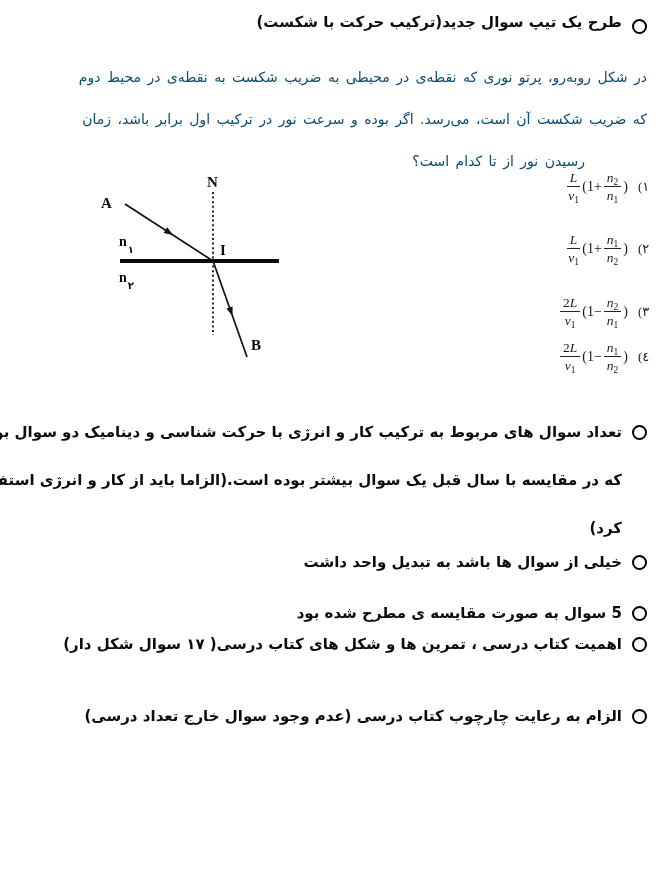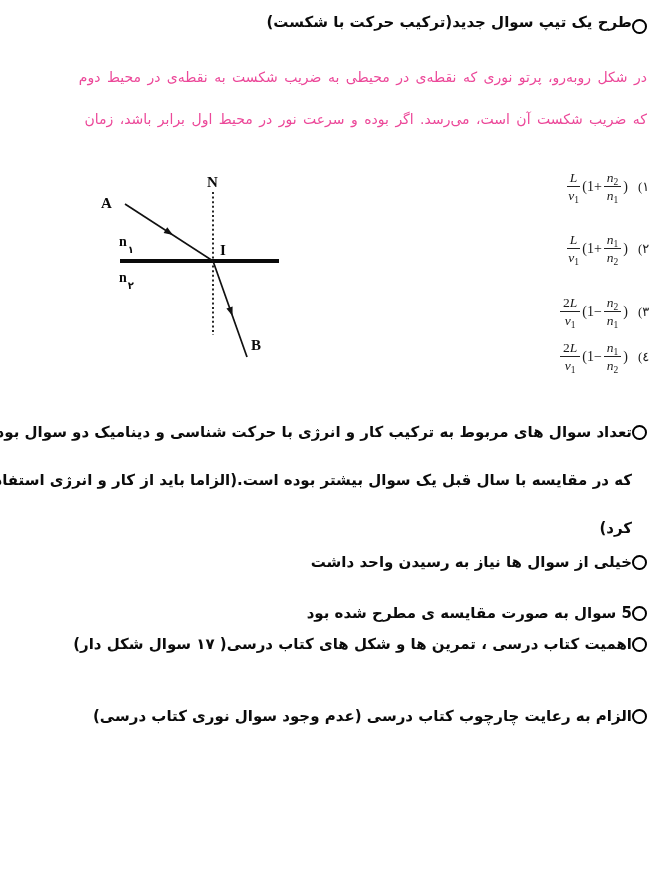--- a/index.html
+++ b/index.html
@@ -6,33 +6,33 @@
   body{
     width:665px;height:882px;position:relative;background:#ffffff;overflow:hidden;
     font-family:"DejaVu Sans", sans-serif;color:#111;
   }
   
   .obullet{
     display:inline-block;flex:none;width:11px;height:11px;
     border:2.6px solid #000;border-radius:50%;background:#fff;
   }
   .bullet-item{
-    position:absolute;right:18px;display:flex;direction:rtl;
+    position:absolute;right:18px;display:flex;direction:rtl;gap:10px;
     font-weight:bold;font-size:15px;color:#0c0c0c;align-items:flex-start;
   }
   .bullet-item .btext{white-space:nowrap;}
   .bullet-item .bline{white-space:nowrap;line-height:26px;}
   .bullet-item.multiline .bline{line-height:48px;}
   .bullet-item .obullet{margin-top:6px;}
   .bullet-item.multiline .obullet{margin-top:17px;}
 
   
   .question{
     position:absolute;top:56px;right:18px;left:40px;direction:rtl;text-align:right;
-    font-size:14px;font-weight:400;color:#ec4899;word-spacing:2px;
+    font-size:14px;font-weight:400;color:#0c4a6e;word-spacing:2px;
   }
   .q-line{white-space:nowrap;line-height:42px;height:42px;}
   .q-line.indent{margin-left:0;margin-right:62px;}
 
   
   .figure{position:absolute;left:95px;top:172px;width:215px;height:200px;}
   .figure text{font-family:"Liberation Serif", serif;font-weight:bold;fill:#0a0a0a;}
   .fig-sub{font-size:10px;font-family:"DejaVu Sans", sans-serif;}
 
   
@@ -53,21 +53,22 @@
 </head>
 <body>
 
 <div class="bullet-item" style="top:13px">
   <span class="obullet"></span>
   <span class="btext">طرح یک تیپ سوال جدید(ترکیب حرکت با شکست)</span>
 </div>
 
 <div class="question">
   <div class="q-line">در شکل روبه‌رو، پرتو نوری که نقطه‌ی  در محیطی به ضریب شکست  به نقطه‌ی  در محیط دوم</div>
-  <div class="q-line">که ضریب شکست آن است، می‌رسد. اگر بوده و سرعت نور در محیط اول برابر باشد، زمان</div>
+  <div class="q-line">که ضریب شکست آن است، می‌رسد. اگر بوده و سرعت نور در ترکیب اول برابر باشد، زمان</div>
+  <div class="q-line indent">رسیدن نور از تا کدام است؟</div>
 </div>
 
 <svg class="figure" viewBox="0 0 215 200">
 
   <line x1="118" y1="20" x2="118" y2="163" stroke="#111" stroke-width="1.8" stroke-dasharray="2 2.6"></line>
 
   <line x1="25" y1="89" x2="184" y2="89" stroke="#0a0a0a" stroke-width="4"></line>
 
   <line x1="30" y1="32" x2="118" y2="89" stroke="#111" stroke-width="1.7"></line>
   <polygon points="0,0 -9,-3.3 -9,3.3" fill="#111" transform="translate(78,63) rotate(32.9)"></polygon>
@@ -152,36 +153,36 @@
   <span class="btext">
     <div class="bline">تعداد سوال های مربوط به ترکیب کار و انرژی  با حرکت شناسی و دینامیک دو سوال بود</div>
     <div class="bline">که در مقایسه با سال قبل یک سوال بیشتر بوده است.(الزاما باید از کار و انرژی استفاده</div>
     <div class="bline">کرد)</div>
   </span>
 </div>
 
 <div class="bullet-item" style="top:549px">
   <span class="obullet"></span>
   <span class="btext">
-    <div class="bline">خیلی از سوال ها نیاز به رسیدن واحد داشت</div>
+    <div class="bline">خیلی از سوال ها باشد به تبدیل واحد داشت</div>
   </span>
 </div>
 
 <div class="bullet-item" style="top:600px">
   <span class="obullet"></span>
   <span class="btext">
     <div class="bline">5 سوال به صورت مقایسه ی مطرح شده بود</div>
   </span>
 </div>
 
 <div class="bullet-item" style="top:631px">
   <span class="obullet"></span>
   <span class="btext">
     <div class="bline">اهمیت کتاب درسی ، تمرین ها و شکل های کتاب درسی( ۱۷ سوال شکل دار)</div>
   </span>
 </div>
 
 <div class="bullet-item" style="top:703px">
   <span class="obullet"></span>
   <span class="btext">
-    <div class="bline">الزام به رعایت چارچوب کتاب درسی (عدم وجود سوال نوری کتاب درسی)</div>
+    <div class="bline">الزام به رعایت چارچوب کتاب درسی (عدم وجود سوال خارج تعداد درسی)</div>
   </span>
 </div>
 
 </body></html>

